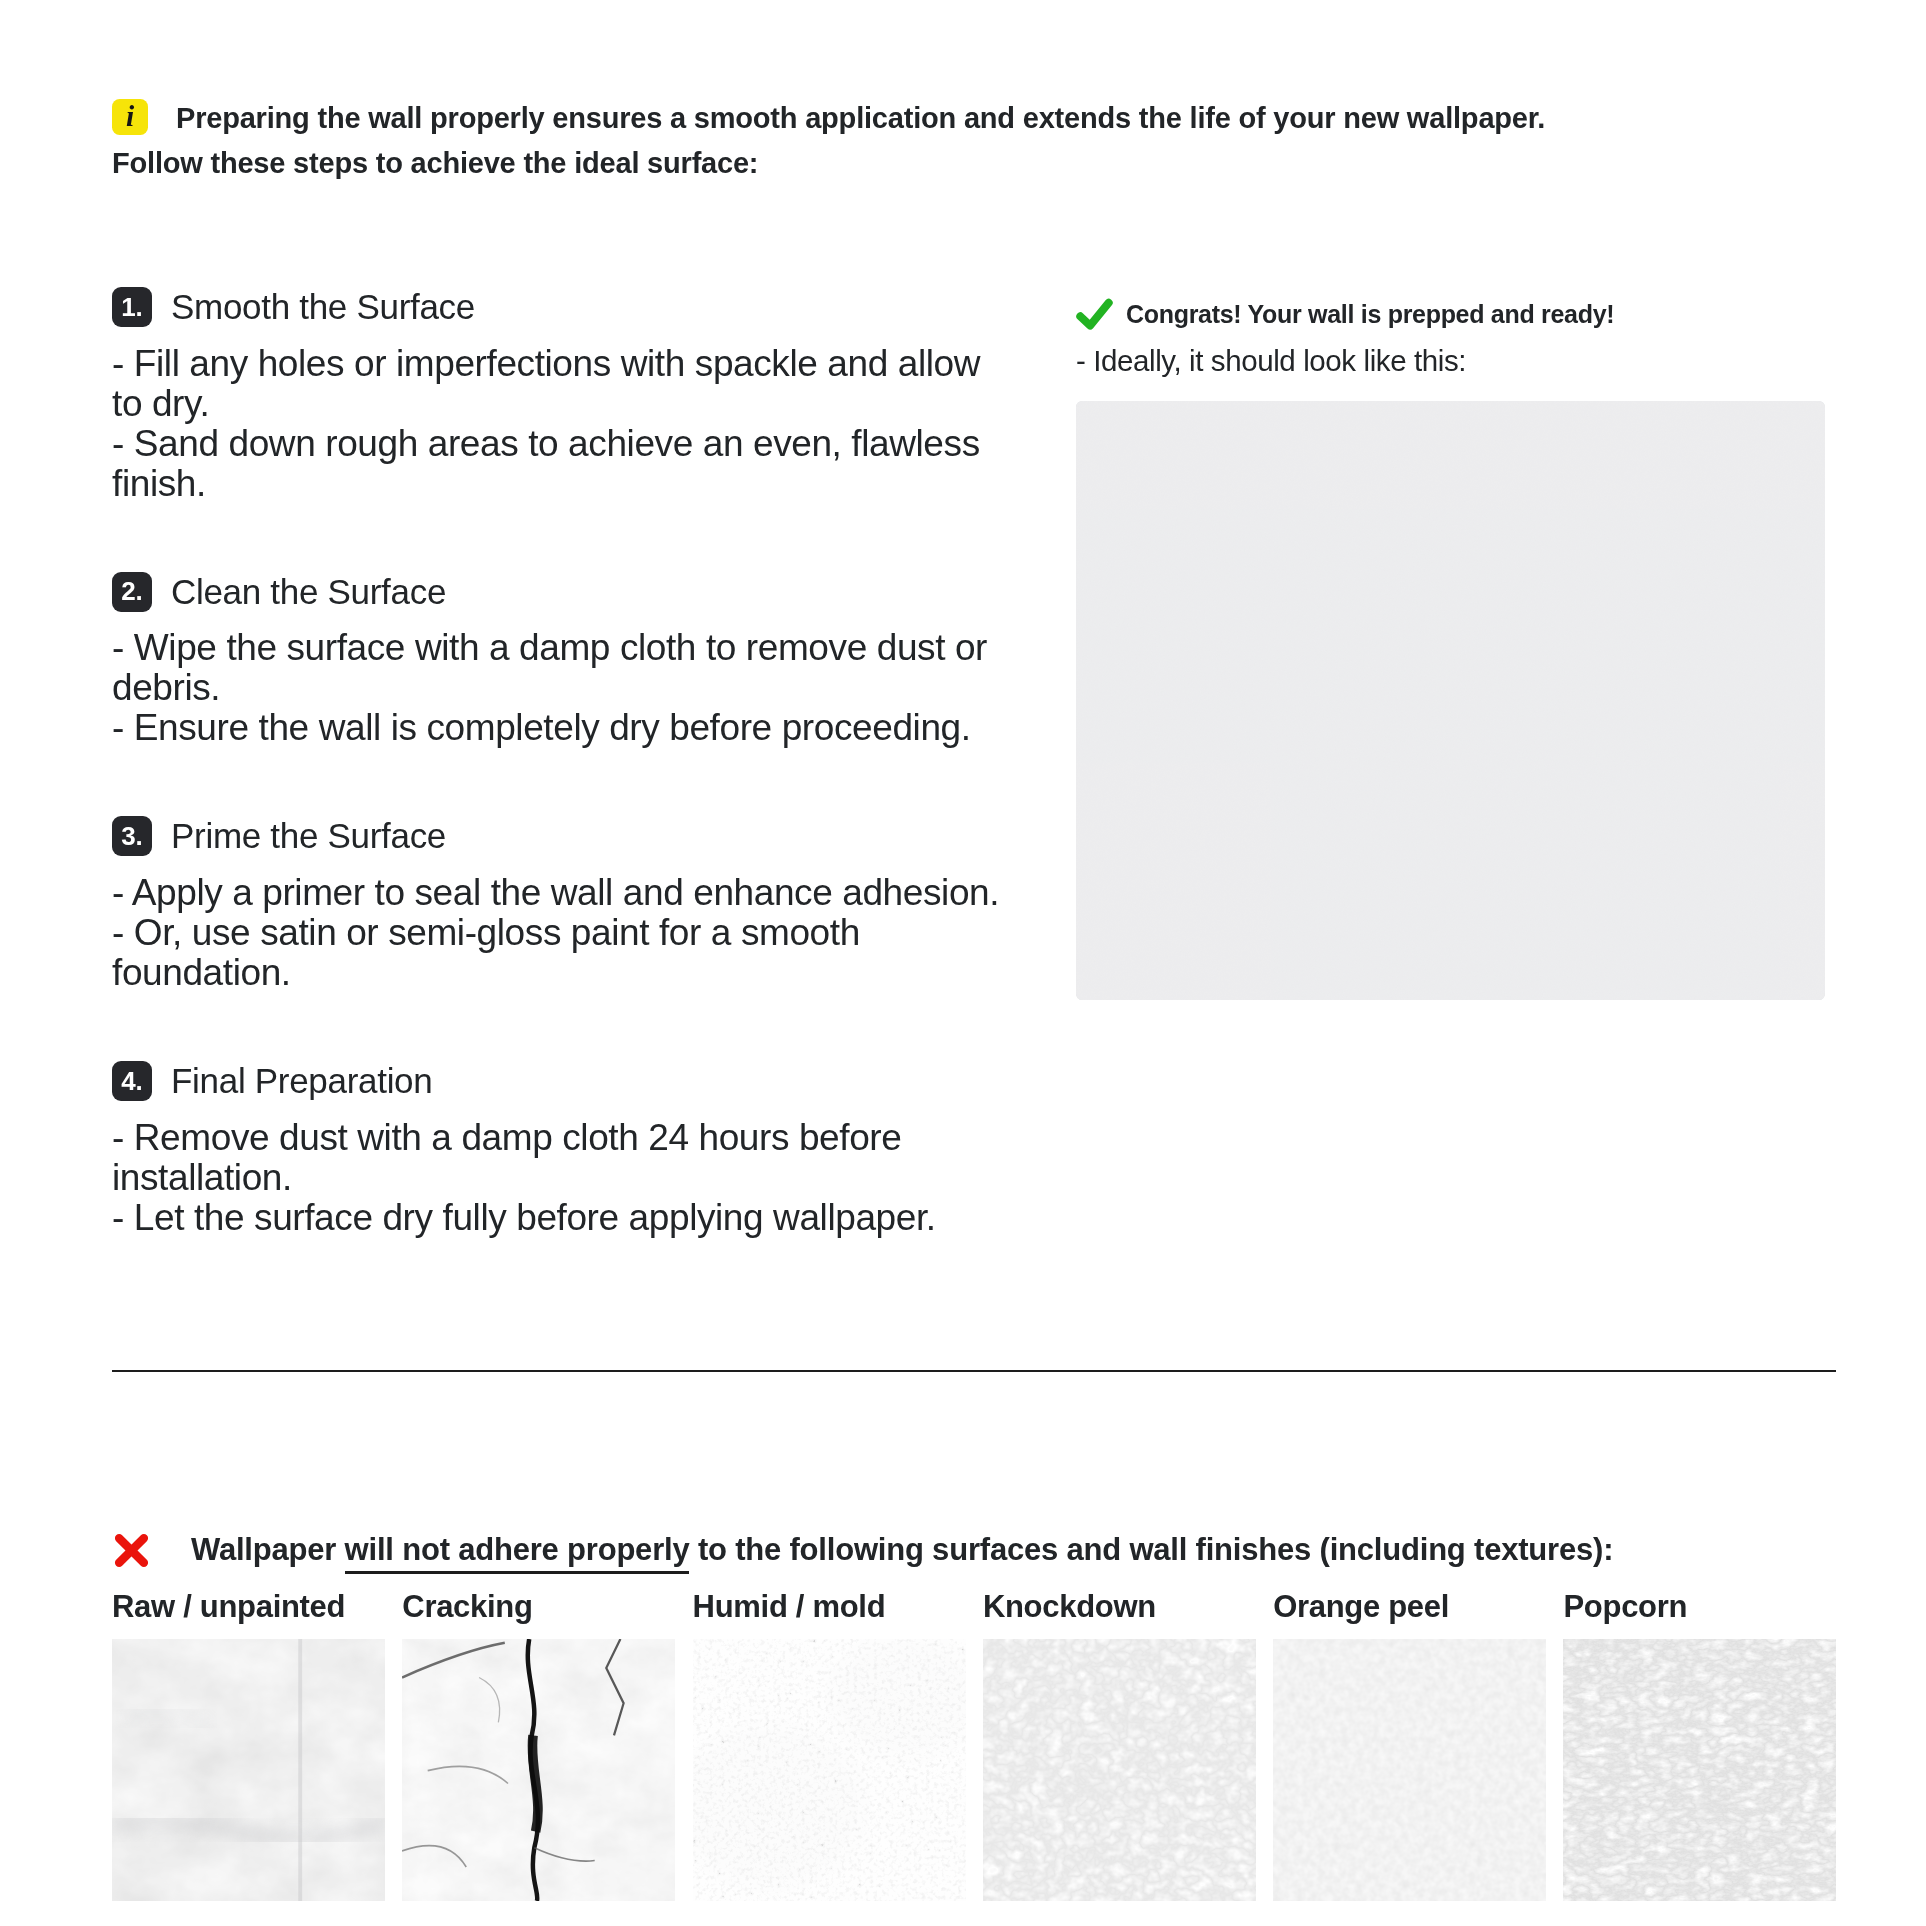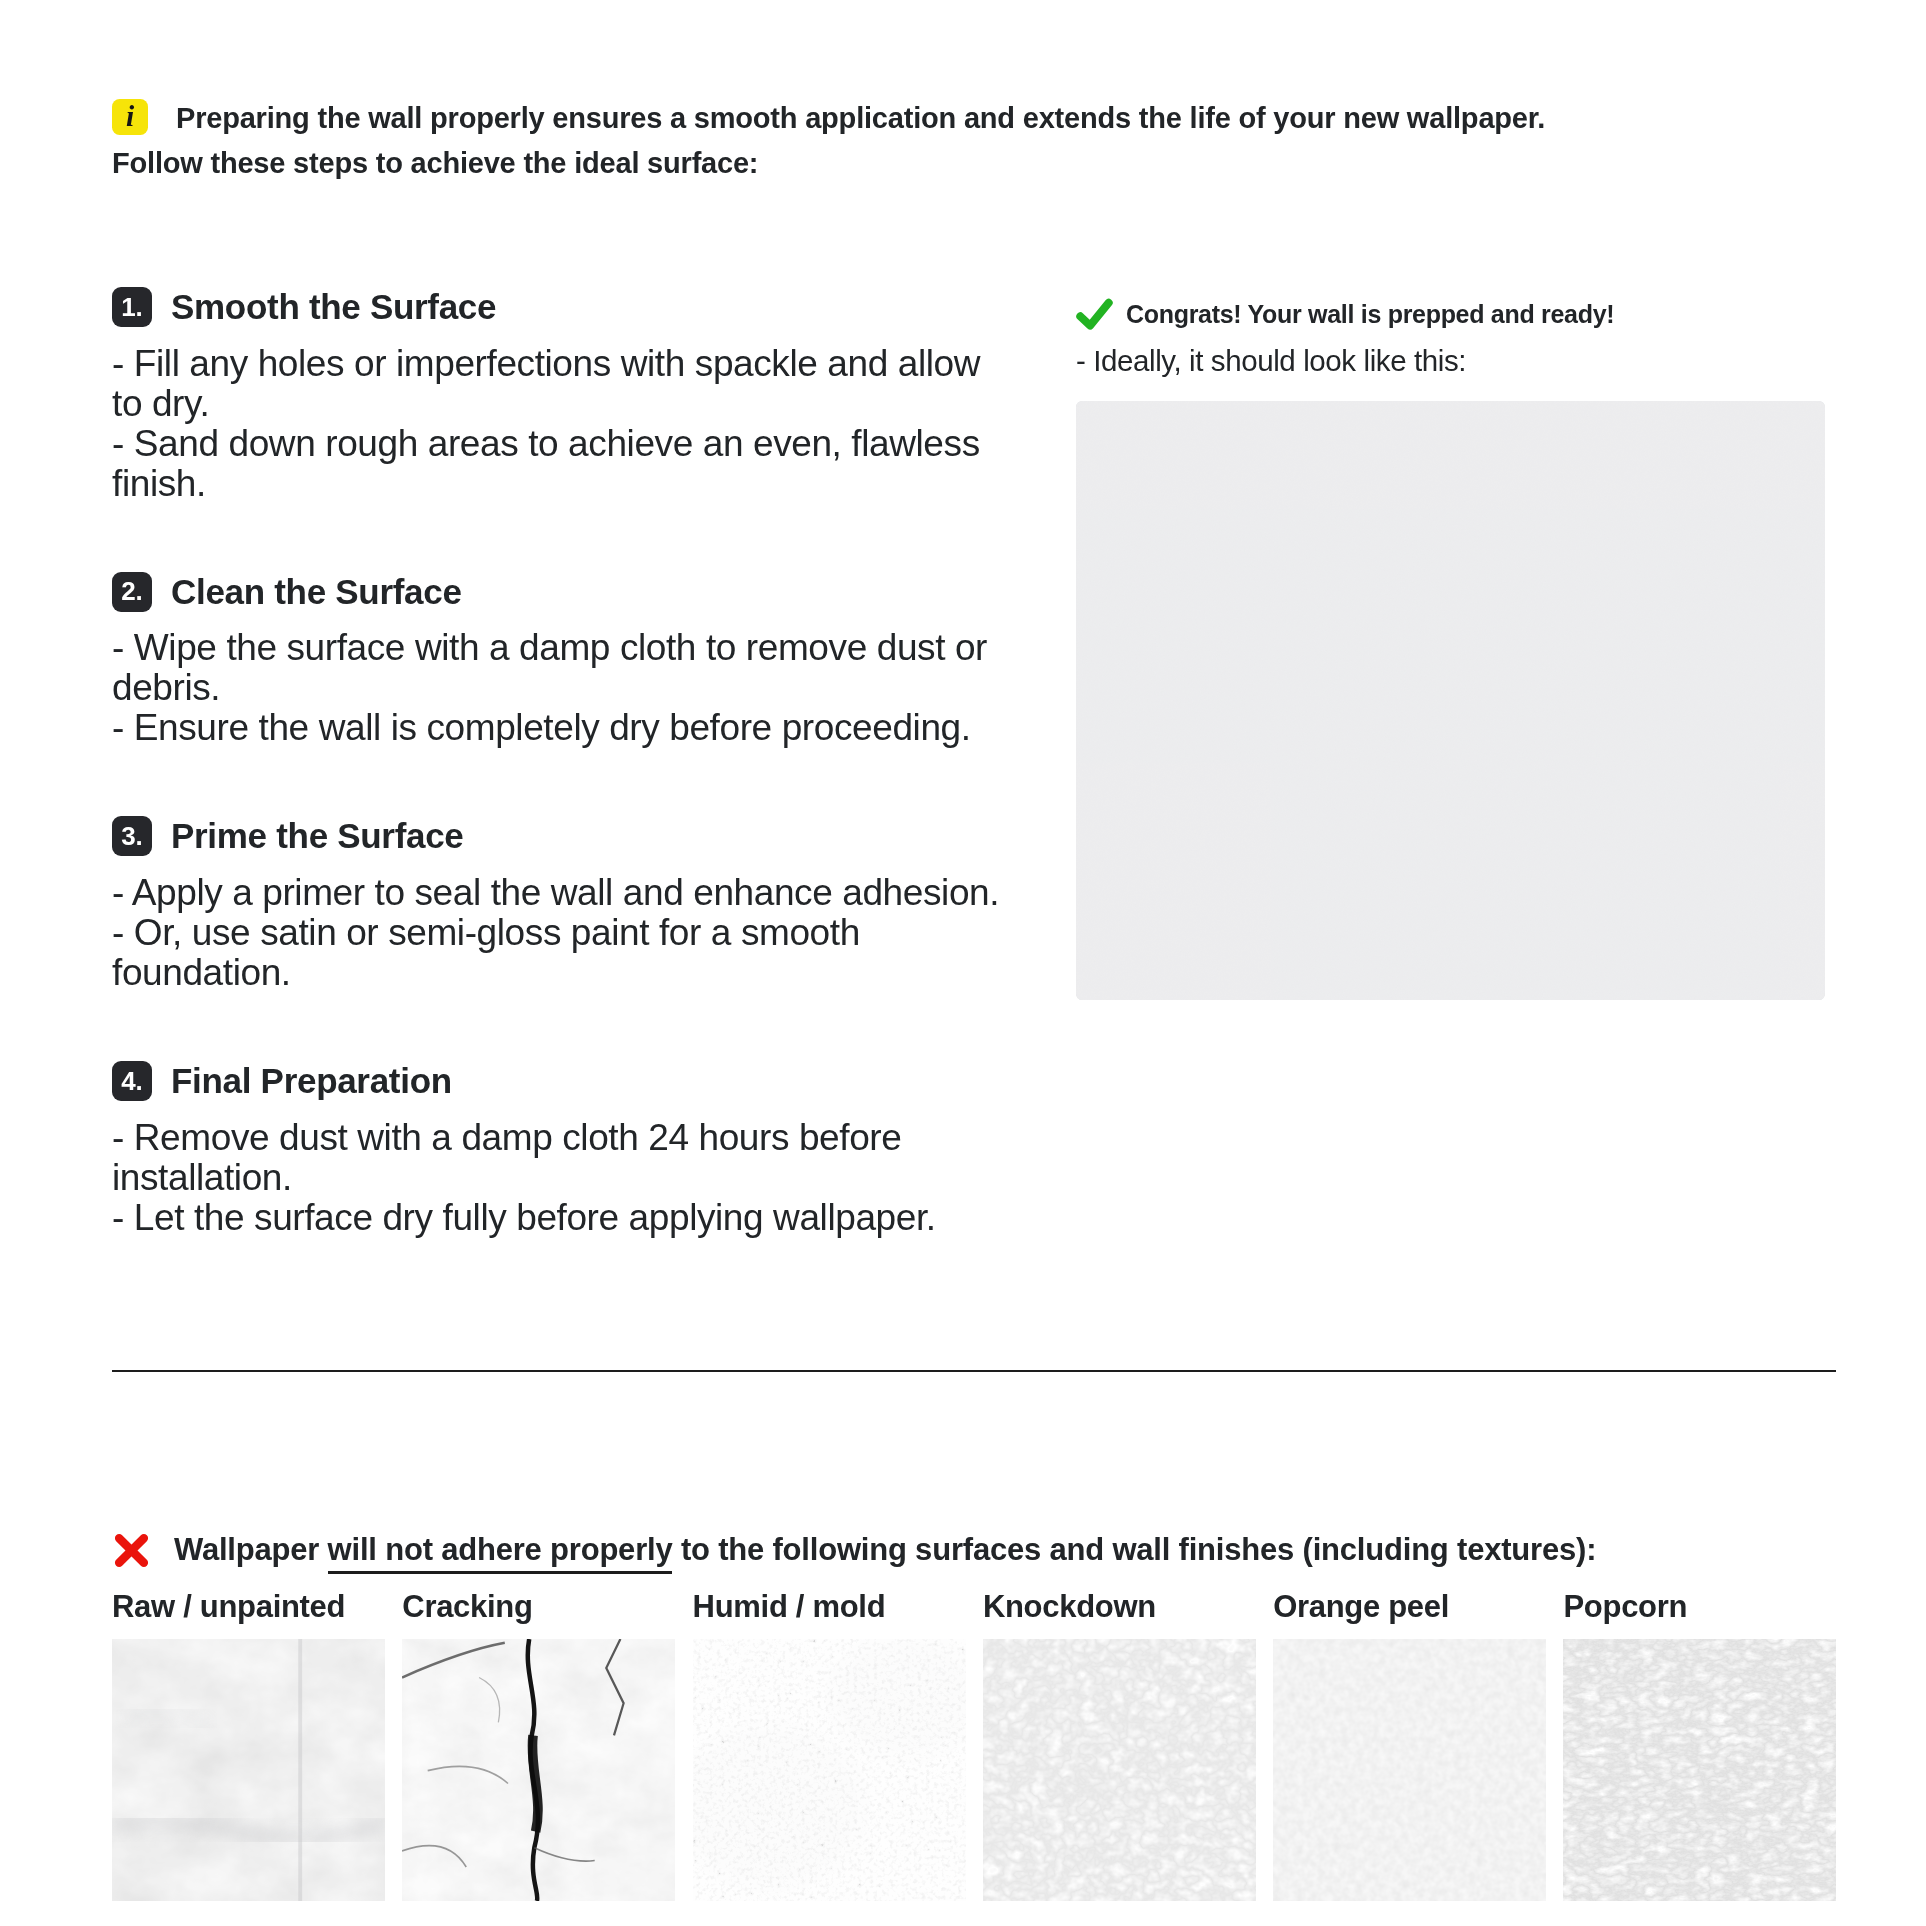--- a/index.html
+++ b/index.html
@@ -39,39 +39,39 @@
   
   .step { margin-bottom: 68px; }
   .step:last-child { margin-bottom: 0; }
   .step-head { display: flex; align-items: center; gap: 19px; height: 40px; margin-bottom: 16.7px; }
   .badge {
     flex: none; width: 40px; height: 40px; border-radius: 9px;
     background: #26272B; color: #ffffff;
     display: flex; align-items: center; justify-content: center;
     font-size: 26px; font-weight: 700;
   }
-  .step-title { font-size: 35px; font-weight: 700; letter-spacing: -0.3px; }
+  .step-title { font-size: 35px; font-weight: 400; letter-spacing: -0.3px; }
   .bullet { font-size: 37px; line-height: 40px; letter-spacing: -0.4px; }
 
   
   .success-head { display: flex; align-items: center; gap: 13px; margin-top: 9px; margin-bottom: 7.7px; }
   .check-icon { flex: none; width: 37px; height: 37px; }
   .success-title { font-size: 25px; font-weight: 700; letter-spacing: -0.3px; }
   .success-sub { font-size: 29.5px; line-height: 40px; letter-spacing: -0.4px; }
   .wall-image {
     margin-top: 20.5px; width: 749px; height: 599px;
     border-radius: 6.4px; overflow: hidden; background: #E4E5E7;
   }
   .wall-image svg { display: block; }
 
   
   .divider { margin: 132px 0 0 0; border: none; border-top: 2.6px solid #1d1d1d; width: 1724px; }
 
   
-  .warning { margin-top: 158px; display: flex; align-items: flex-start; gap: 23px; }
+  .warning { margin-top: 158px; display: flex; align-items: flex-start; gap: 40px; }
   .x-icon { flex: none; width: 39px; height: 39px; margin-top: 1.3px; }
   .warning-text { font-size: 31px; font-weight: 700; line-height: 39px; letter-spacing: -0.2px; }
   .underlined { border-bottom: 3.2px solid #1d1d1d; padding-bottom: 4.5px; }
 
   
   .surfaces {
     margin-top: 19px; width: 1724px;
     display: grid; grid-template-columns: repeat(6, 1fr); gap: 17.3px; font-weight: bold;
   }
   .surface { margin: 0; }

